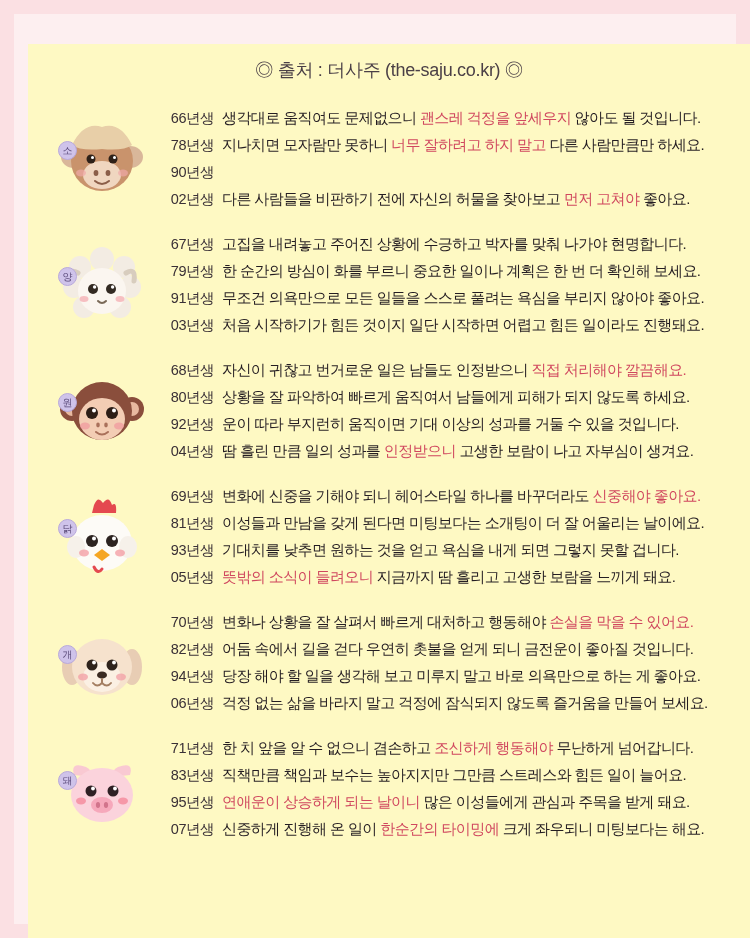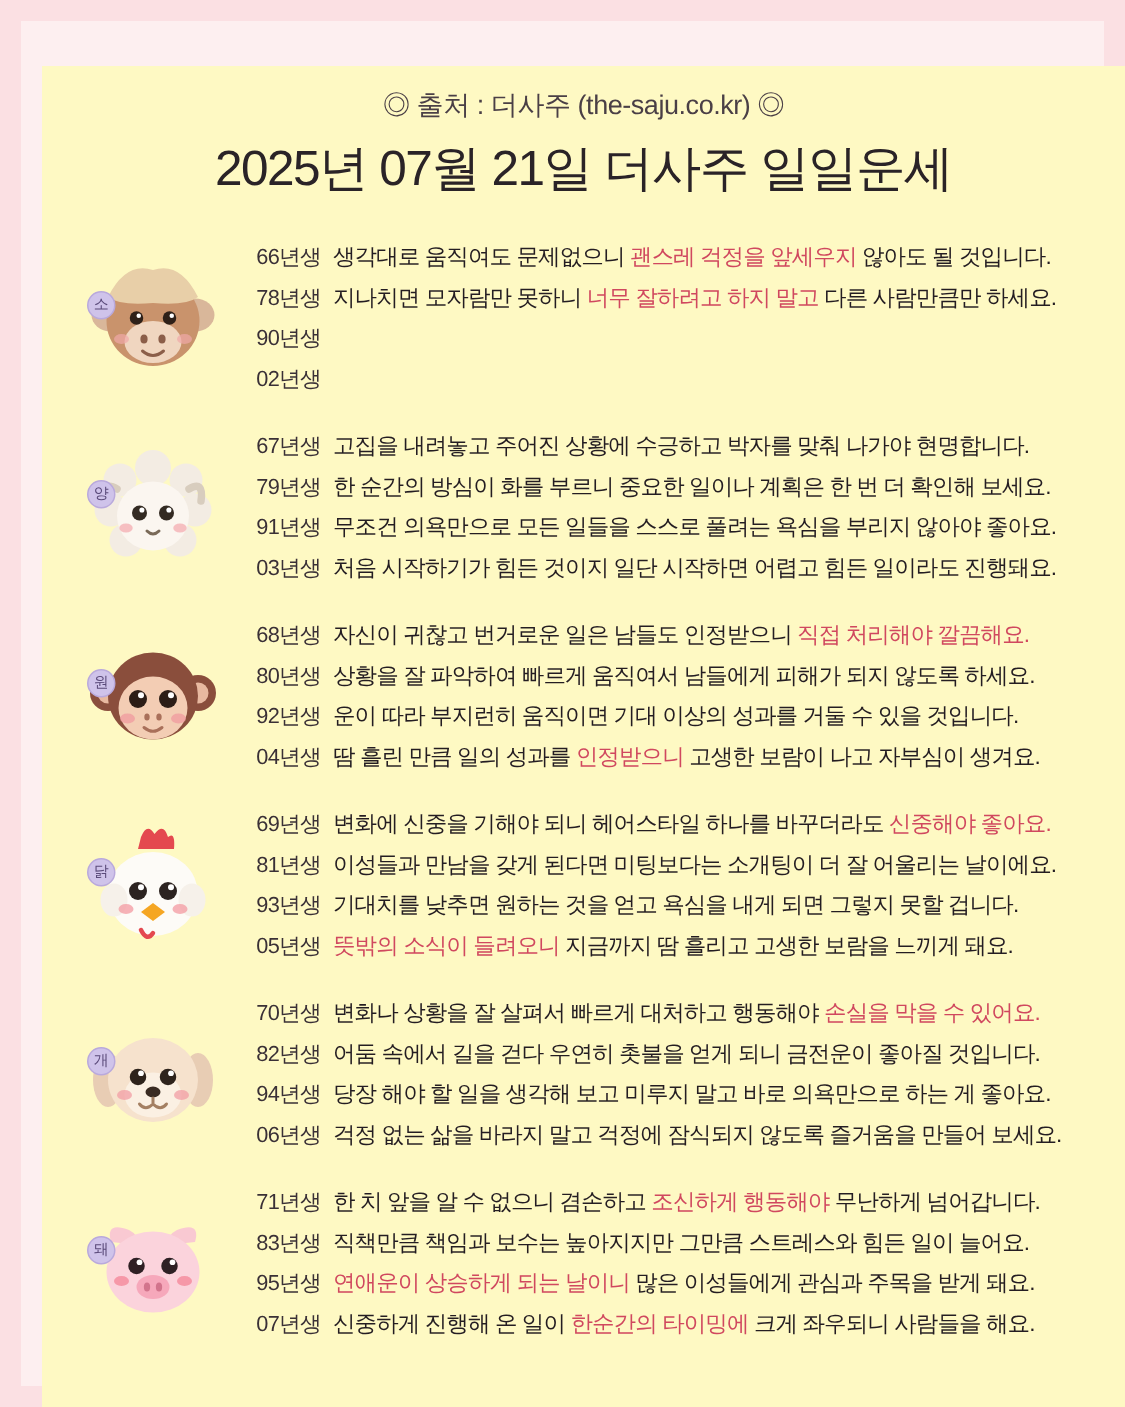--- a/index.html
+++ b/index.html
@@ -112,21 +112,20 @@
   }
   .hl { color: #d0485f; margin-top: 27px; }
 </style>
 </head>
 <body>
 
 <div class="page">
   <div class="inner">
 
     <div class="source-line">◎ 출처 : 더사주 (the-saju.co.kr) ◎</div>
-    <div class="title">2025년 07월 21일 더사주 일일운세</div>
 
     <div class="sign-list">
 
       <div class="sign-row">
         <div class="avatar-wrap">
           <div class="avatar">
             <svg width="96" height="96" viewBox="0 0 96 96">
               <ellipse cx="20" cy="46" rx="13" ry="11" fill="#d9b79a"></ellipse>
               <ellipse cx="76" cy="46" rx="13" ry="11" fill="#d9b79a"></ellipse>
               <ellipse cx="48" cy="50" rx="31" ry="30" fill="#c9936c"></ellipse>
@@ -152,20 +151,21 @@
           </div>
           <div class="line">
             <span class="year">78년생</span>
             <span class="text"><span>지나치면 모자람만 못하니 </span><span class="hl">너무 잘하려고 하지 말고</span><span> 다른 사람만큼만 하세요.</span></span>
           </div>
           <div class="line">
             <span class="year">90년생</span>
           </div>
           <div class="line">
             <span class="year">02년생</span>
+            <span class="text"><span>다른 사람들을 비판하기 전에 자신의 허물을 찾아보고 </span><span class="hl">먼저 고쳐야</span><span> 좋아요.</span></span>
           </div>
         </div>
       </div>
 
       <div class="sign-row">
         <div class="avatar-wrap">
           <div class="avatar">
             <svg width="96" height="96" viewBox="0 0 96 96">
               <circle cx="26" cy="30" r="11" fill="#f3ece3"></circle>
               <circle cx="48" cy="22" r="12" fill="#f3ece3"></circle>
@@ -359,20 +359,20 @@
           <div class="line">
             <span class="year">83년생</span>
             <span class="text"><span>직책만큼 책임과 보수는 높아지지만 그만큼 스트레스와 힘든 일이 늘어요.</span><span class="hl"></span><span></span></span>
           </div>
           <div class="line">
             <span class="year">95년생</span>
             <span class="text"><span></span><span class="hl">연애운이 상승하게 되는 날이니</span><span> 많은 이성들에게 관심과 주목을 받게 돼요.</span></span>
           </div>
           <div class="line">
             <span class="year">07년생</span>
-            <span class="text"><span>신중하게 진행해 온 일이 </span><span class="hl">한순간의 타이밍에</span><span> 크게 좌우되니 사람들을 해요.</span></span>
+            <span class="text"><span>신중하게 진행해 온 일이 </span><span class="hl">한순간의 타이밍에</span><span> 크게 좌우되니 미팅보다는 해요.</span></span>
           </div>
         </div>
       </div>
 
     </div>
   </div>
 </div>
 
 </body></html>

